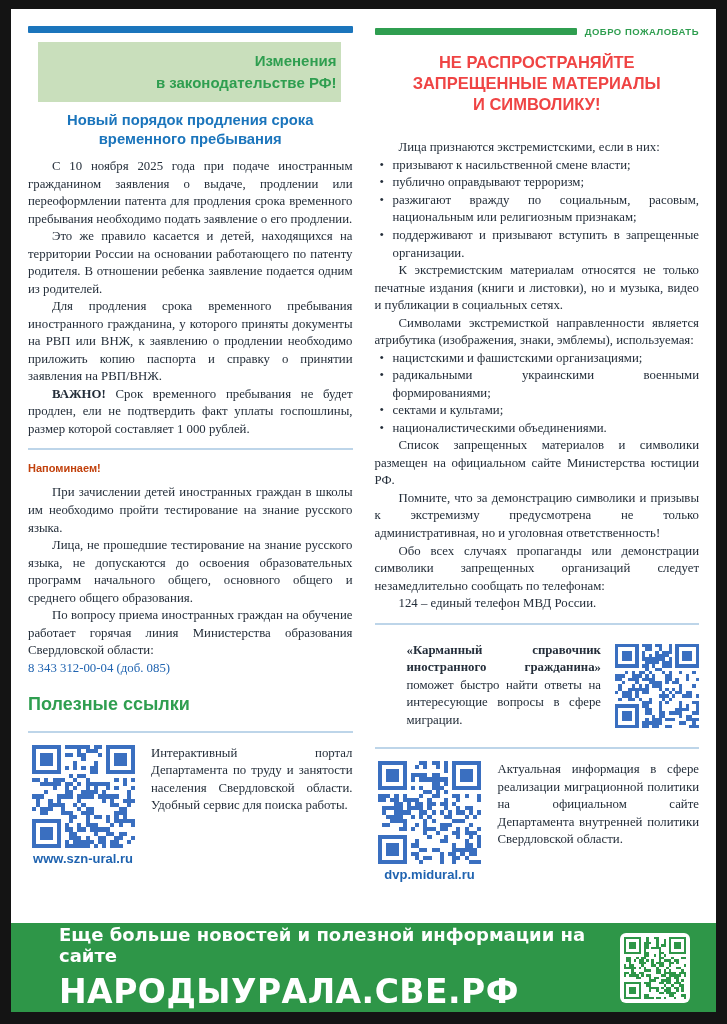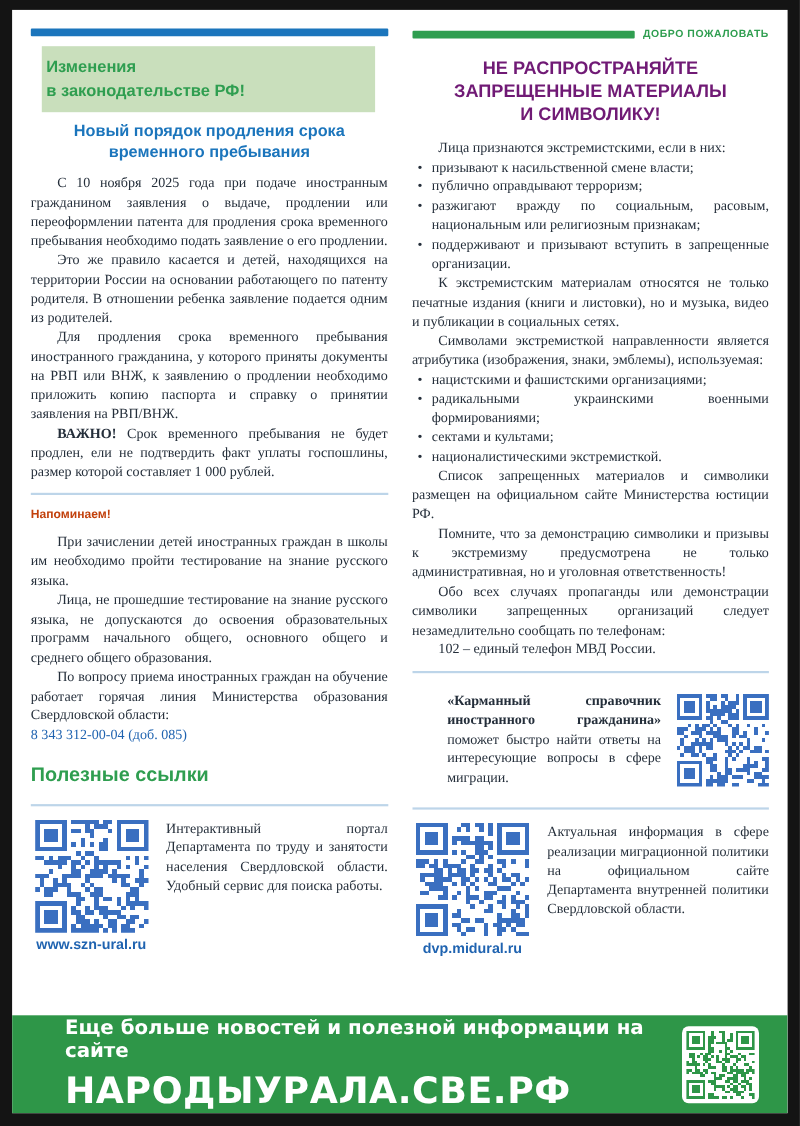--- a/index.html
+++ b/index.html
@@ -9,31 +9,31 @@
   .col{flex:1;min-width:0;display:flex;flex-direction:column;}
 
   
   .bt{font-family:"Liberation Serif","DejaVu Serif",serif;font-size:12.8px;line-height:1.37;color:#242e3a;text-align:justify;margin:0;}
   .ind{text-indent:24px;}
   .divider{border:none;border-top:2px solid #bdd5e9;margin:10px 0 8px 0;width:100%;}
 
   
   .accent-bar{height:7px;border-radius:1px;}
   .blue-bar{background:#1b75bc;margin:3px 0 9px 0;}
-  .green-box{background:#c9dfbc;margin:0 12px 9px 10px;padding:8px 4px;text-align:left;color:#2f9e50;font-weight:bold;font-size:15px;line-height:1.45;}
+  .green-box{background:#c9dfbc;margin:0 12px 9px 10px;padding:8px 4px;text-align:right;color:#2f9e50;font-weight:bold;font-size:15px;line-height:1.45;}
   .blue-heading{color:#1b75bc;text-align:center;font-weight:bold;font-size:14.8px;line-height:1.3;margin:0 0 9px 0;}
   .blue-sub{color:#c2410c;font-weight:bold;font-size:11px;margin:4px 0 10px 0;}
   .phone-line{font-family:"Liberation Serif","DejaVu Serif",serif;font-weight:normal;font-size:12.8px;color:#1f63b0;margin:1px 0 0 0;text-align:left;}
   .green-head{color:#2f9e50;font-weight:800;font-size:18px;margin:18px 0 6px 0;}
 
   
   .topbar{display:flex;align-items:center;gap:8px;margin:3px 0 9px 0;}
   .green-bar{background:#2f9e50;flex:1;height:7px;border-radius:1px;}
   .welcome{color:#2f9e50;font-weight:bold;font-size:9.5px;letter-spacing:.5px;flex:none;}
-  .red-head{color:#701a75;text-align:center;font-weight:800;font-size:16.5px;line-height:1.28;margin:6px 4px 11px 4px;}
+  .red-head{color:#ef4444;text-align:center;font-weight:800;font-size:16.5px;line-height:1.28;margin:6px 4px 24px 4px;}
   ul.bullets{margin:0;padding:0 0 0 18px;list-style:none;}
   ul.bullets li{position:relative;font-family:"Liberation Serif","DejaVu Serif",serif;font-size:12.8px;line-height:1.37;color:#242e3a;text-align:justify;}
   ul.bullets li::before{content:"\2022";position:absolute;left:-13px;top:0;color:#242e3a;}
   .phones-block p{text-align:left;}
 
   
   .qr-row{display:flex;gap:13px;align-items:flex-start;margin-top:4px;}
   .qr-col{width:110px;flex:none;text-align:center;}
   .qr{display:block;}
   .qr-104{width:103px;height:103px;margin:0 auto;}
@@ -409,27 +409,27 @@
           <li>публично оправдывают терроризм;</li>
           <li>разжигают вражду по социальным, расовым, национальным или религиозным признакам;</li>
           <li>поддерживают и призывают вступить в запрещенные организации.</li>
         </ul>
         <p class="bt ind">К экстремистским материалам относятся не только печатные издания (книги и листовки), но и музыка, видео и публикации в социальных сетях.</p>
         <p class="bt ind">Символами экстремисткой направленности является атрибутика (изображения, знаки, эмблемы), используемая:</p>
         <ul class="bullets">
           <li>нацистскими и фашистскими организациями;</li>
           <li>радикальными украинскими военными формированиями;</li>
           <li>сектами и культами;</li>
-          <li>националистическими экстремисткой.</li>
+          <li>националистическими объединениями.</li>
         </ul>
         <p class="bt ind">Список запрещенных материалов и символики размещен на официальном сайте Министерства юстиции РФ.</p>
         <p class="bt ind">Помните, что за демонстрацию символики и призывы к экстремизму предусмотрена не только административная, но и уголовная ответственность!</p>
         <p class="bt ind">Обо всех случаях пропаганды или демонстрации символики запрещенных организаций следует незамедлительно сообщать по телефонам:</p>
         <div class="phones-block">
-          <p class="bt ind">102 – единый телефон МВД России.</p>
+          <p class="bt ind">124 – единый телефон МВД России.</p>
         </div>
 
         <hr class="divider">
         <div class="handbook">
           <p class="bt handbook-text"><b>«Карманный справочник иностранного гражданина»</b><span> поможет быстро найти ответы на интересующие вопросы в сфере миграции.</span></p>
           <span class="qr qr-86"><svg viewBox="0 0 25 25" width="100%" height="100%" shape-rendering="crispEdges">
                 <rect x="0" y="0" width="1" height="1" fill="#3a6fc0"></rect>
                 <rect x="1" y="0" width="1" height="1" fill="#3a6fc0"></rect>
                 <rect x="2" y="0" width="1" height="1" fill="#3a6fc0"></rect>
                 <rect x="3" y="0" width="1" height="1" fill="#3a6fc0"></rect>

